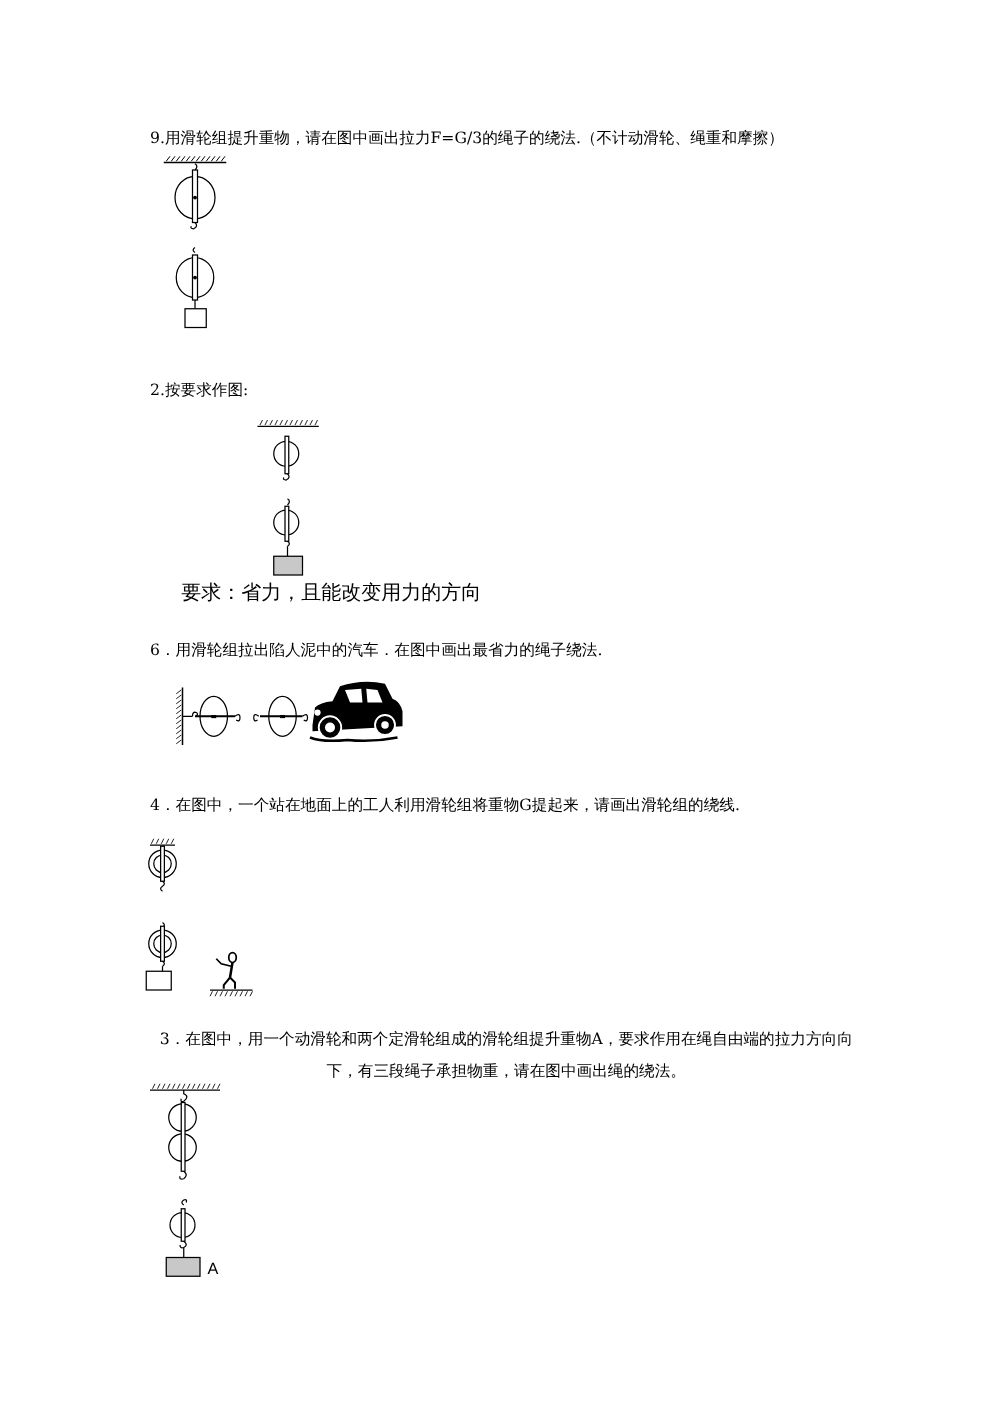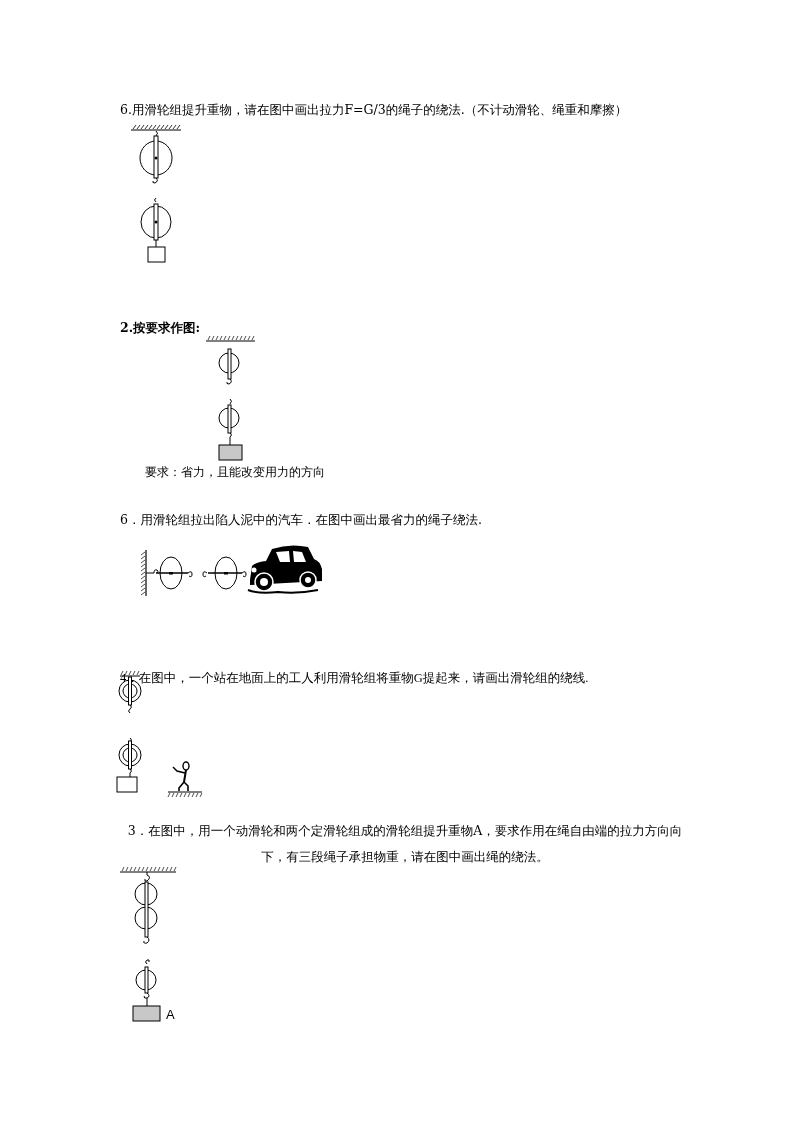--- a/index.html
+++ b/index.html
@@ -1,28 +1,28 @@
 <!DOCTYPE html>
 <html><head>
 <meta charset="utf-8">
 <style>
   html, body { margin:0; padding:0; background:#ffffff; }
   body { width:793px; height:1122px; position:relative; overflow:hidden;
          font-family:"DejaVu Serif","Liberation Serif",serif; color:#000; }
   .q { position:absolute; left:120px; font-size:12.5px; line-height:20px; white-space:nowrap; }
   .q.wrap { white-space:normal; width:570px; line-height:26px; }
   .fig { position:absolute; }
-  .cap { position:absolute; font-family:"Liberation Sans","DejaVu Sans",sans-serif; font-size:12px; white-space:nowrap; }
+  .cap { position:absolute; font-family:"Liberation Sans","DejaVu Sans",sans-serif; font-size:16px; white-space:nowrap; }
   .label-a { position:absolute; font-family:"Liberation Sans","DejaVu Sans",sans-serif; font-size:13px; }
   svg { display:block; }
 </style>
 </head>
 <body>
 
-<div class="q" style="top:100px;">6.用滑轮组提升重物，请在图中画出拉力F=G/3的绳子的绕法.（不计动滑轮、绳重和摩擦）</div>
+<div class="q" style="top:100px;">9.用滑轮组提升重物，请在图中画出拉力F=G/3的绳子的绕法.（不计动滑轮、绳重和摩擦）</div>
 <div class="fig" style="left:125px; top:122px;">
   <svg width="60" height="145" viewBox="0 0 60 145">
 
     <line x1="6" y1="8" x2="56" y2="8" stroke="#000" stroke-width="1.2"></line>
     <g stroke="#000" stroke-width="0.8">
       <line x1="8" y1="7" x2="11" y2="3"></line>
         <line x1="12" y1="7" x2="15" y2="3"></line>
         <line x1="16" y1="7" x2="19" y2="3"></line>
       <line x1="20" y1="7" x2="23" y2="3"></line>
         <line x1="24" y1="7" x2="27" y2="3"></line>
@@ -43,21 +43,21 @@
 
     <path d="M31 80 q-3 -2 0 -4" fill="none" stroke="#000"></path>
     <ellipse cx="31" cy="100" rx="15" ry="16" fill="none" stroke="#000"></ellipse>
     <rect x="29" y="82" width="4" height="36" fill="#fff" stroke="#000"></rect>
     <circle cx="31" cy="100" r="1.5" fill="#000"></circle>
     <line x1="31" y1="118" x2="31" y2="125" stroke="#000"></line>
     <rect x="23" y="125" width="17" height="15" fill="#fff" stroke="#000"></rect>
   </svg>
 </div>
 
-<div class="q" style="top:318px;font-weight:bold;">2.按要求作图:</div>
+<div class="q" style="top:302px;">2.按要求作图:</div>
 <div class="fig" style="left:200px; top:335px;">
   <svg width="60" height="130" viewBox="0 0 60 130">
     <line x1="6" y1="6" x2="55" y2="6" stroke="#000" stroke-width="1"></line>
     <g stroke="#000" stroke-width="0.7">
       <line x1="8" y1="5" x2="10" y2="1"></line>
         <line x1="12" y1="5" x2="14" y2="1"></line>
         <line x1="16" y1="5" x2="18" y2="1"></line>
       <line x1="20" y1="5" x2="22" y2="1"></line>
         <line x1="24" y1="5" x2="26" y2="1"></line>
         <line x1="28" y1="5" x2="30" y2="1"></line>
@@ -121,21 +121,21 @@
       <circle cx="126" cy="42" r="9" fill="#000" stroke="#fff" stroke-width="1.5"></circle>
       <circle cx="126" cy="42" r="4" fill="#fff"></circle>
       <circle cx="170" cy="40" r="8" fill="#000" stroke="#fff" stroke-width="1.5"></circle>
       <circle cx="170" cy="40" r="3" fill="#fff"></circle>
       <circle cx="116" cy="30" r="2.5" fill="#fff"></circle>
       <path d="M110 50 q10 4 30 2 q20 2 40 -2" fill="none" stroke="#000" stroke-width="2"></path>
     </g>
   </svg>
 </div>
 
-<div class="q" style="top:668px;font-family:Liberation Serif, serif;">4．在图中，一个站在地面上的工人利用滑轮组将重物G提起来，请画出滑轮组的绕线.</div>
+<div class="q" style="top:634px;">4．在图中，一个站在地面上的工人利用滑轮组将重物G提起来，请画出滑轮组的绕线.</div>
 <div class="fig" style="left:110px; top:670px;">
   <svg width="95" height="128" viewBox="0 0 95 128">
     <line x1="10" y1="6" x2="30" y2="6" stroke="#000"></line>
     <g stroke="#000" stroke-width="0.7">
       <line x1="11" y1="5" x2="13" y2="1"></line>
         <line x1="15" y1="5" x2="17" y2="1"></line>
         <line x1="19" y1="5" x2="21" y2="1"></line>
       <line x1="23" y1="5" x2="25" y2="1"></line>
         <line x1="27" y1="5" x2="29" y2="1"></line>
     </g>

